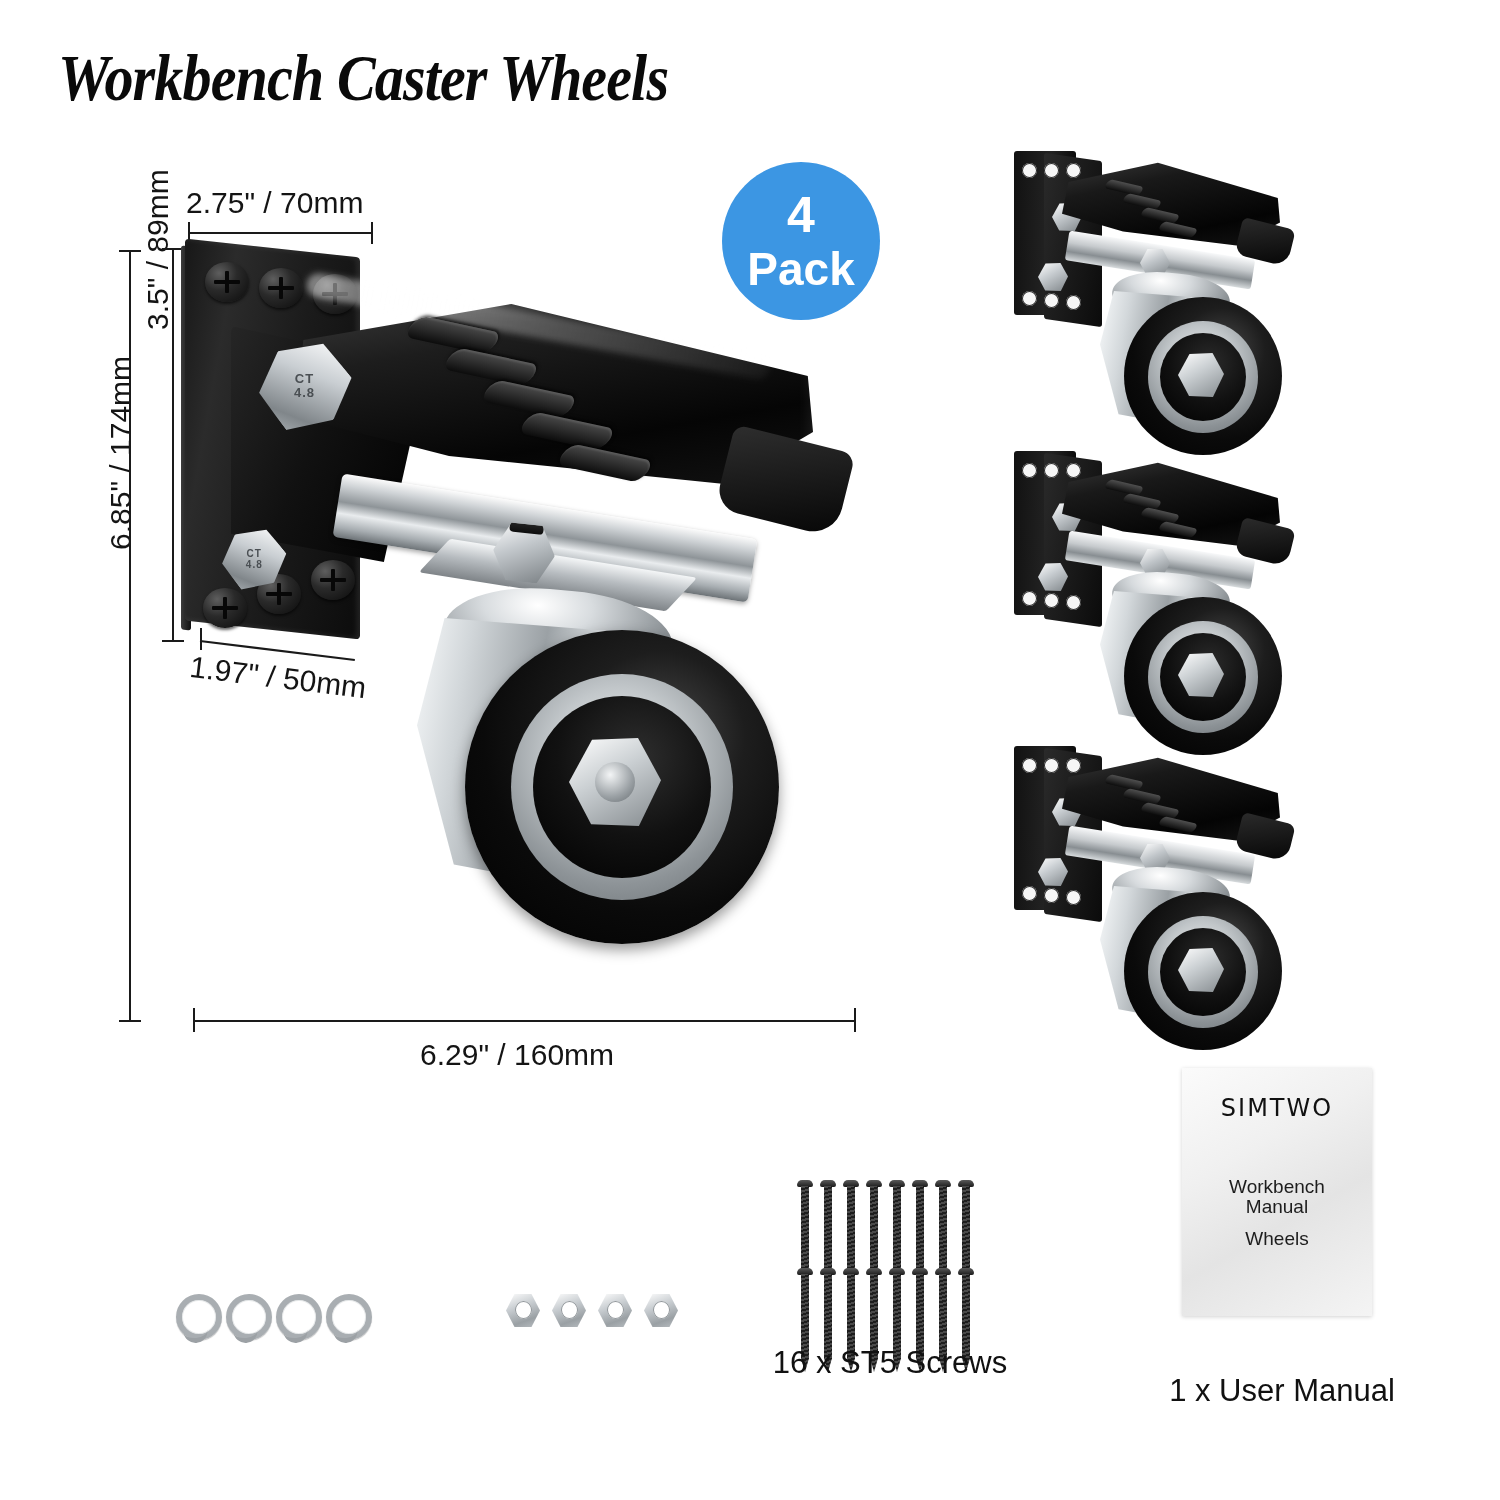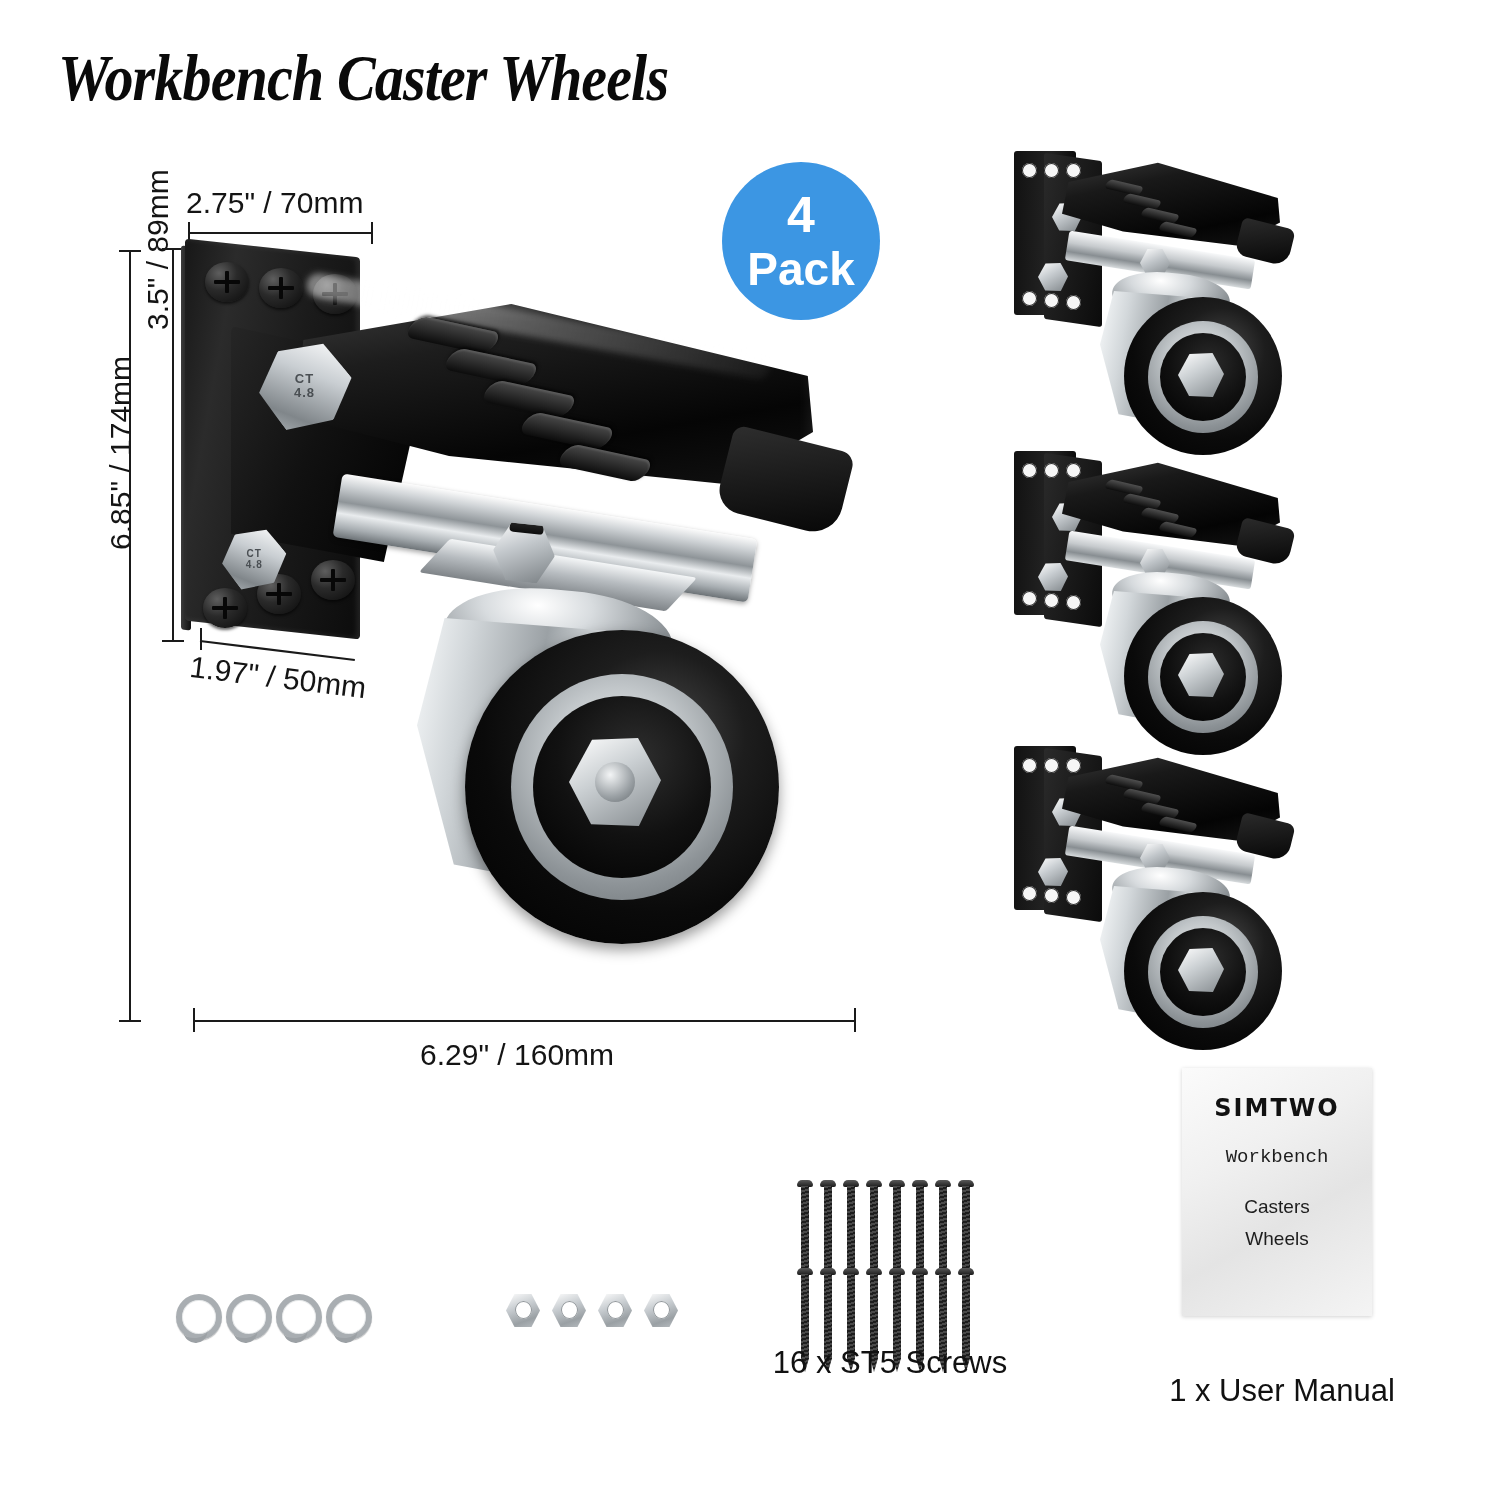--- a/index.html
+++ b/index.html
@@ -294,21 +294,21 @@
     clip-path:polygon(0 0,100% 0,100% 86%,50% 100%,0 86%);
   }
 
   .manual{
     position:absolute;left:1182px;top:1068px;width:190px;height:248px;
     background:linear-gradient(150deg,#fbfbfb 0%,#f0f0f0 34%,#e4e4e4 60%,#f4f4f4 100%);
     box-shadow:0 1px 4px rgba(0,0,0,.18);
   }
   .manual .brand{
     position:absolute;left:0;right:0;top:26px;text-align:center;
-    font-size:24px;font-weight:bold;letter-spacing:2px;color:#111;
+    font-size:24px;font-weight:normal;letter-spacing:2px;color:#111;
     font-family:"DejaVu Sans", sans-serif;
   }
   .manual .line{
     position:absolute;left:0;right:0;text-align:center;font-size:19px;color:#1d1d1d;
   }
 </style>
 </head>
 <body>
 
 <div class="stage">
@@ -554,19 +554,19 @@
     </div>
     <div class="screw" style="left:163px;top:88px;">
       <div class="head"></div>
       <div class="shaft"></div>
     </div>
   </div>
   <div class="acc-label" style="left:760px;top:1345px;width:260px;">16 x ST5 Screws</div>
 
   <div class="manual">
     <div class="brand">SIMTWO</div>
-    <div class="line" style="top:78px;font-family:Liberation Mono, monospace;">Workbench</div>
-    <div class="line" style="top:128px;">Casters</div>
+    <div class="line" style="top:108px;">Workbench</div>
+    <div class="line" style="top:128px;">Manual</div>
     <div class="line" style="top:160px;">Wheels</div>
   </div>
   <div class="acc-label" style="left:1152px;top:1345px;width:260px;margin-top:28px;">1 x User Manual</div>
 
 </div>
 
 </body></html>

